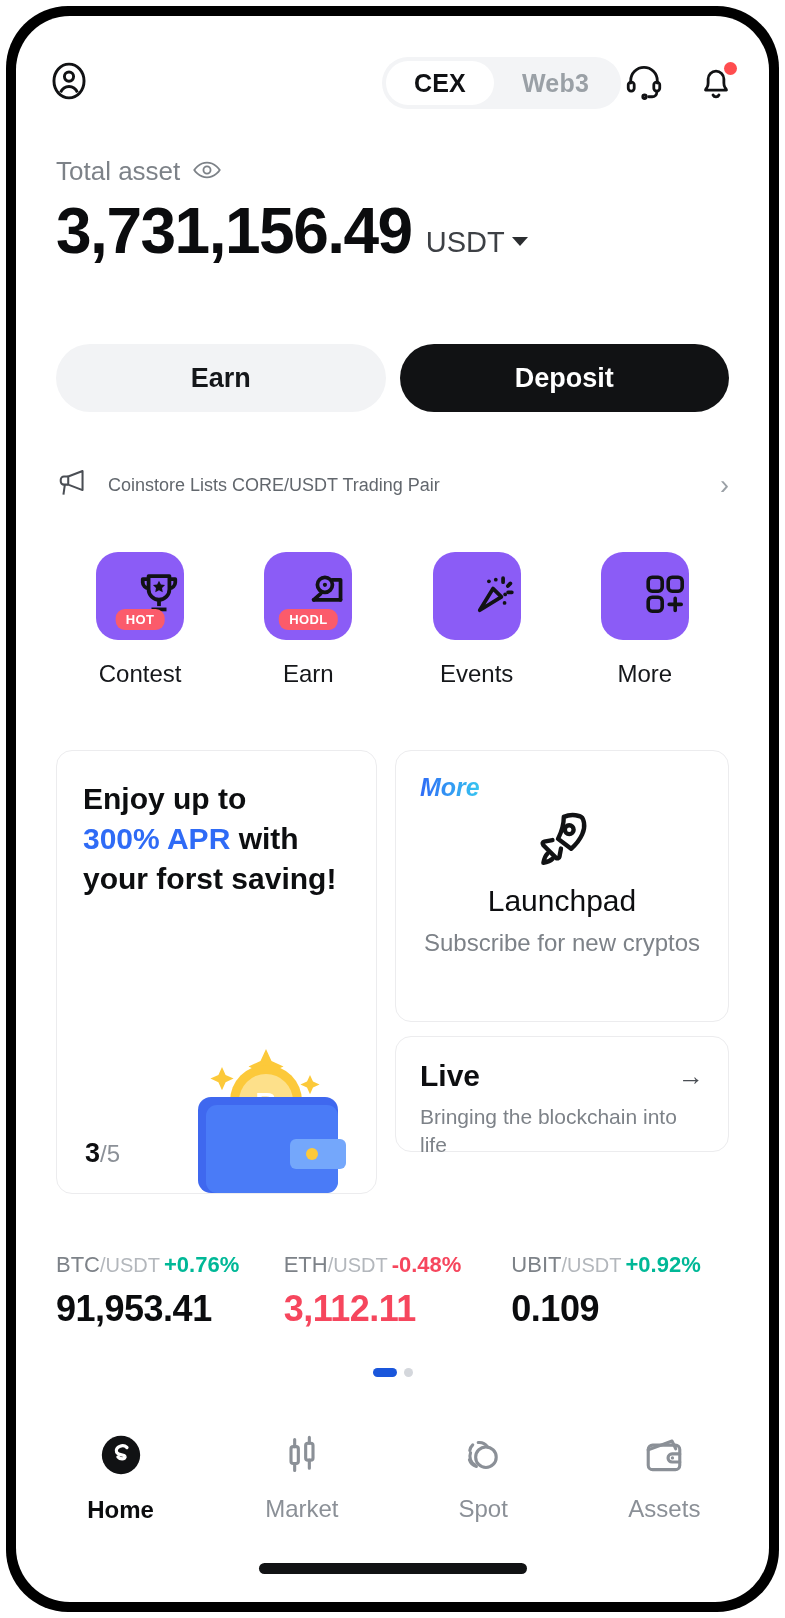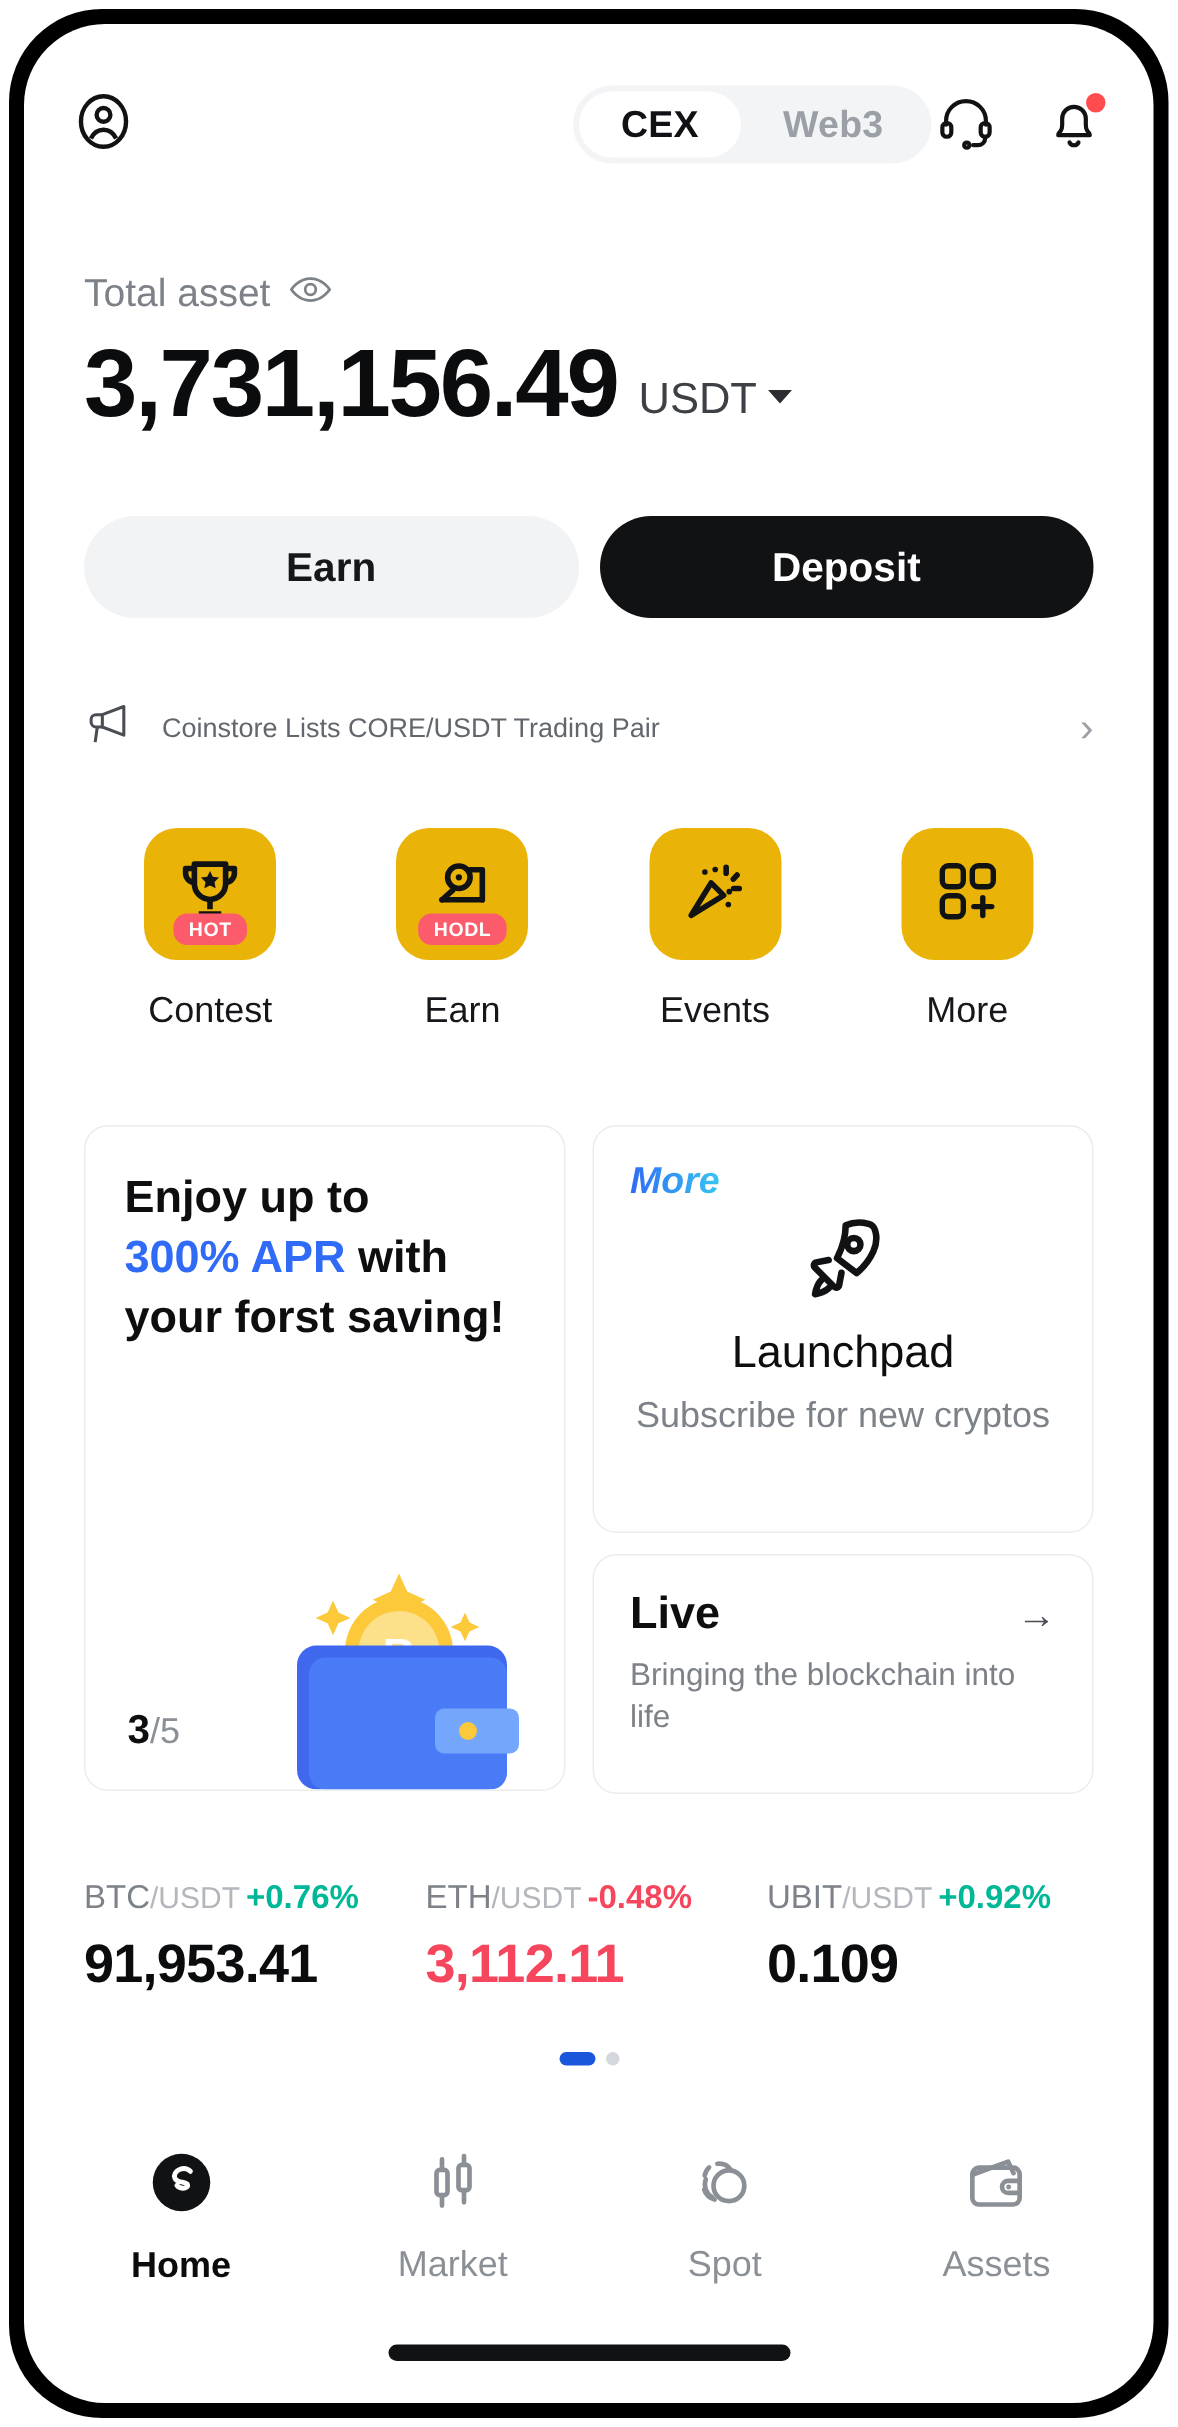--- a/index.html
+++ b/index.html
@@ -54,21 +54,21 @@
 
   .topbar-right { display: flex; align-items: center; gap: 26px; margin-left: auto; }
   .icon-btn { position: relative; width: 46px; height: 46px; display: flex; align-items: center; justify-content: center; }
   .dot-badge {
     position: absolute; right: 2px; top: 2px;
     width: 13px; height: 13px; border-radius: 50%;
     background: #ff4d4f;
   }
 
   
-  .balance-block { position: absolute; top: 164px; left: 40px; right: 40px; }
+  .balance-block { position: absolute; top: 140px; left: 40px; right: 40px; }
   .total-row { display: flex; align-items: center; gap: 12px; }
   .total-label { font-size: 26px; color: #7d8288; }
   .balance-row { display: flex; align-items: flex-end; gap: 14px; margin-top: 12px; }
   .balance-amount {
     font-size: 64px; font-weight: 700; color: #0b0c0e;
     letter-spacing: -1.5px; line-height: 1;
   }
   .balance-cur {
     font-size: 29px; color: #3d4045; font-weight: 400;
     position: relative; top: -4px;
@@ -97,22 +97,22 @@
   }
   .announce-text { flex: 1; font-size: 18px; color: #62676d; white-space: nowrap; overflow: hidden; }
   .chev-right { color: #9aa0a6; font-size: 27px; line-height: 1; }
 
   
   .quick { position: absolute; top: 536px; left: 40px; right: 40px; display: flex; }
   .quick-item { flex: 1; display: flex; flex-direction: column; align-items: center; }
   .quick-tile {
     position: relative;
     width: 88px; height: 88px; border-radius: 22px;
-    background: #eab308;
-    display: flex; align-items: center; justify-content: center;
+    background: #8b5cf6;
+    display: flex; align-items: center; justify-content: flex-end;
   }
   .quick-badge {
     position: absolute; bottom: 10px; left: 50%; transform: translateX(-50%);
     background: #fb5b6b; color: #fff;
     font-size: 13px; font-weight: 700; letter-spacing: .4px;
     padding: 3px 10px; border-radius: 9px; white-space: nowrap;
   }
   .quick-label { margin-top: 20px; font-size: 24px; color: #15171a; }
 
   
@@ -141,21 +141,21 @@
     align-self: flex-start;
     font-size: 25px; font-weight: 700; font-style: italic;
     background: linear-gradient(90deg, #2f6bf6 0%, #37c6f0 100%);
     -webkit-background-clip: text; background-clip: text;
     -webkit-text-fill-color: transparent; color: #2f6bf6;
   }
   .launch-icon { margin-top: 6px; }
   .launch-title { margin-top: 10px; font-size: 30px; color: #0d0e10; }
   .launch-sub { margin-top: 8px; font-size: 24px; color: #7d8288; text-align: center; line-height: 1.4; }
 
-  .card-live { width: 334px; height: 160px; padding: 22px 24px; position: relative; }
+  .card-live { width: 334px; height: 116px; padding: 22px 24px; position: relative; }
   .live-title { font-size: 30px; font-weight: 700; color: #0d0e10; }
   .live-arrow { position: absolute; right: 24px; top: 24px; font-size: 26px; color: #4a4e54; }
   .live-sub { margin-top: 10px; font-size: 21px; color: #7d8288; line-height: 1.35; }
 
   
   .tickers { position: absolute; top: 1236px; left: 40px; right: 30px; display: flex; }
   .tk { flex: 1; }
   .tk-head { font-size: 22px; white-space: nowrap; }
   .tk-base { color: #7d8288; font-weight: 400; }
   .tk-quote { color: #b3b7bc; font-size: 20px; }

